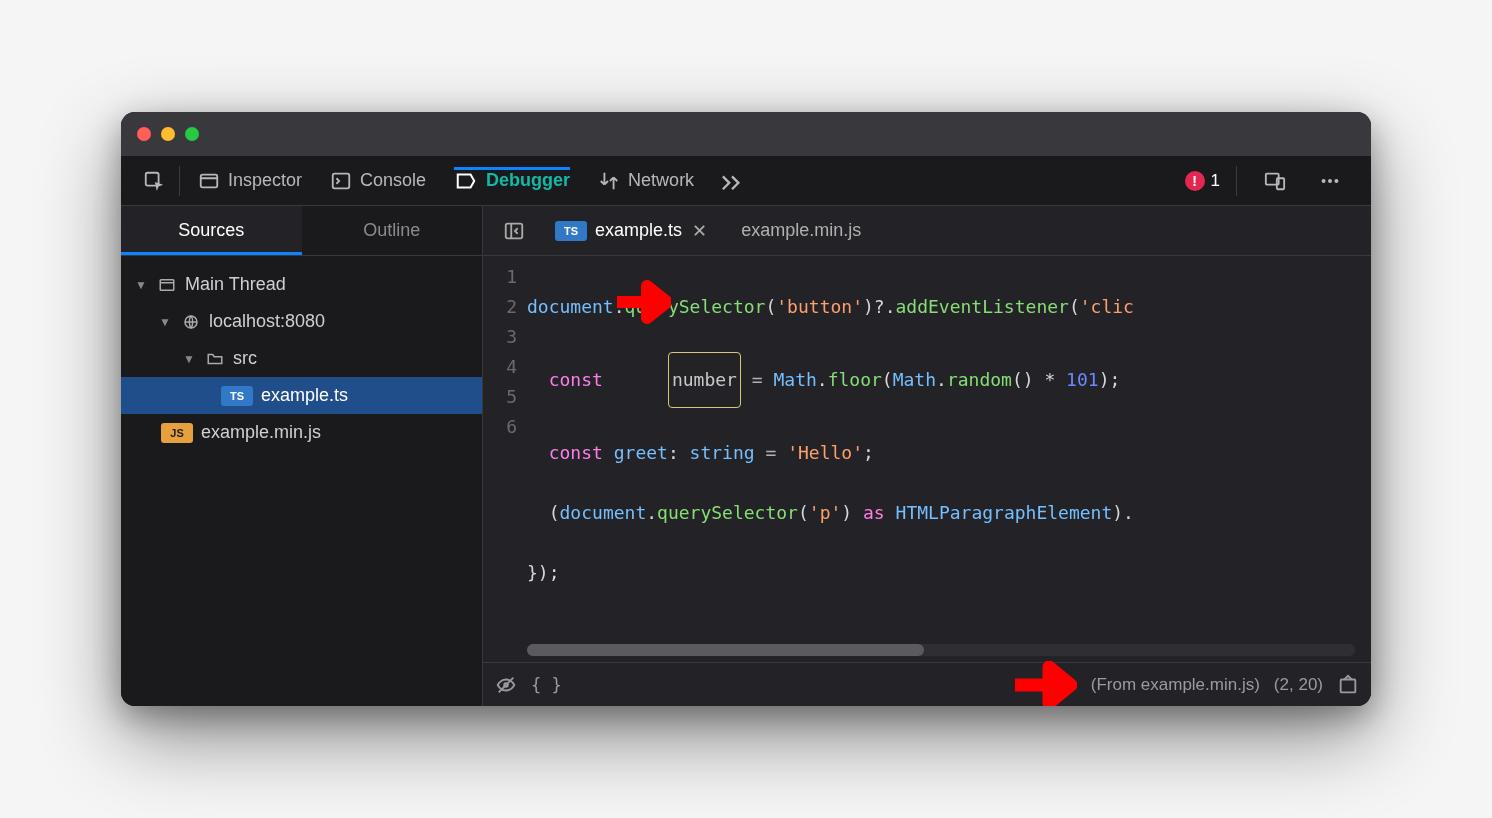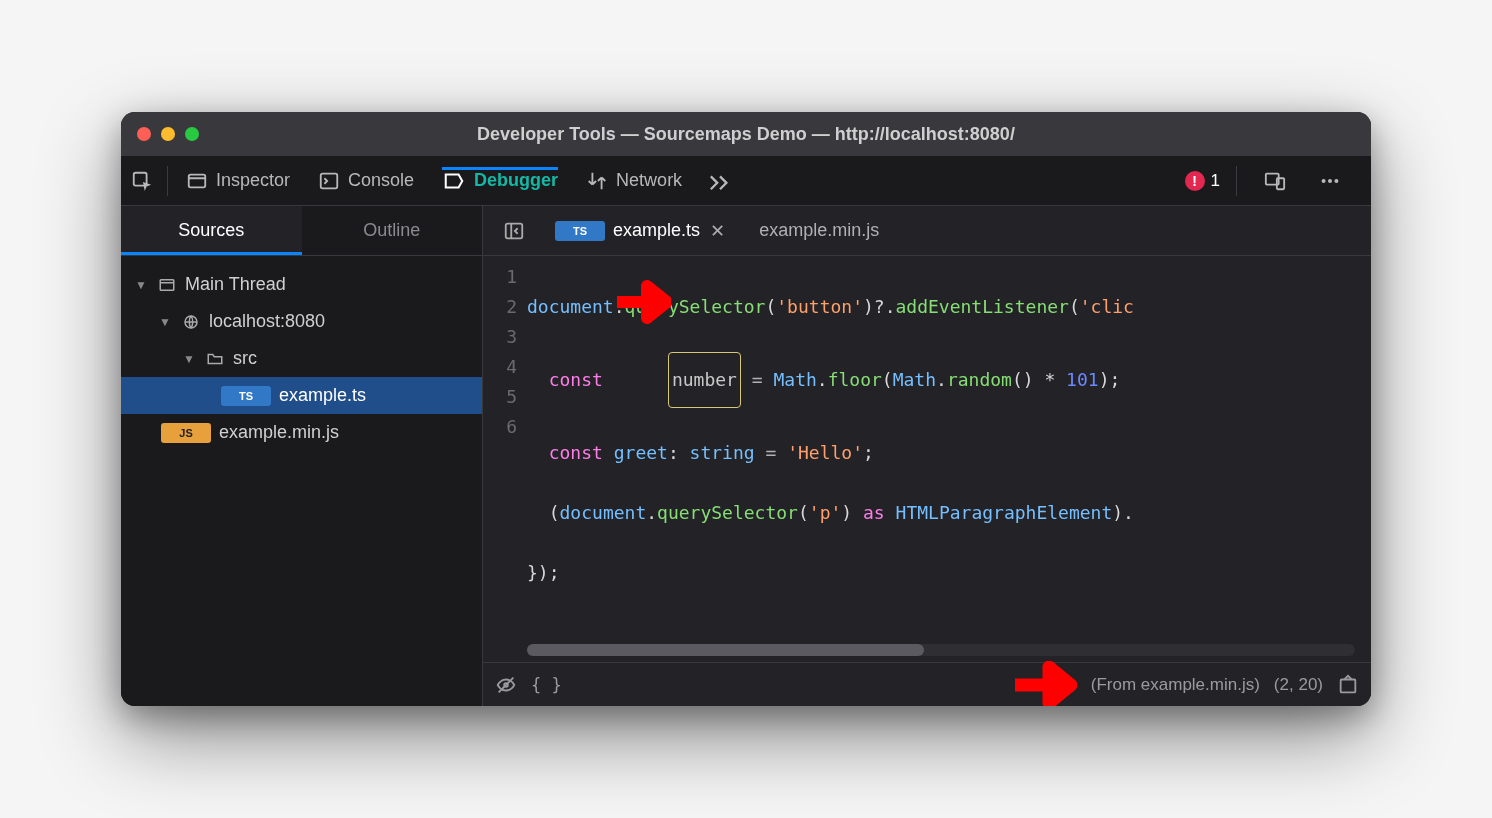--- a/index.html
+++ b/index.html
@@ -55,20 +55,21 @@
   height: 50px;
   background: #1a1a1d;
   border-bottom: 1px solid #38383d;
   display: flex;
   align-items: stretch;
   padding: 0 10px 0 0;
 }
 .toolbar-left {
   display: flex;
   align-items: center;
+  padding-left: 12px;
 }
 .tool-btn {
   display: flex;
   align-items: center;
   gap: 8px;
   padding: 0 14px;
   color: #b8b8b8;
   font-size: 18px;
   cursor: pointer;
 }
@@ -186,21 +187,21 @@
 }
 .tree-row.indent1 { padding-left: 38px; }
 .tree-row.indent2 { padding-left: 62px; }
 .tree-row.indent3 { padding-left: 100px; }
 .tree-row.indent3b { padding-left: 40px; }
 .tree-row.selected {
   background: #204e8a;
   color: #fff;
 }
 .file-badge {
-  width: 50px;
+  width: 32px;
   height: 20px;
   border-radius: 3px;
   display: flex;
   align-items: center;
   justify-content: center;
   font-size: 11px;
   font-weight: 700;
   color: #fff;
 }
 .file-badge.ts { background: #3178c6; }
@@ -324,21 +325,20 @@
 <body>
 
 <div class="window">
 
   <div class="titlebar">
     <div class="traffic-lights">
       <div class="dot red"></div>
       <div class="dot yellow"></div>
       <div class="dot green"></div>
     </div>
-    <div class="window-title">Developer Tools — Sourcemaps Demo — http://localhost:8080/</div>
   </div>
 
   <div class="toolbar">
     <div class="toolbar-left">
       <div class="tool-btn iconbtn">
         <svg width="22" height="22" viewBox="0 0 24 24" fill="none" stroke="#b8b8b8" stroke-width="2">
             <rect x="3" y="3" width="14" height="14" rx="2"></rect>
             <path d="M13 13 L22 16 L17 18 L15 23 Z" fill="#b8b8b8" stroke="none"></path>
           </svg>
       </div>

